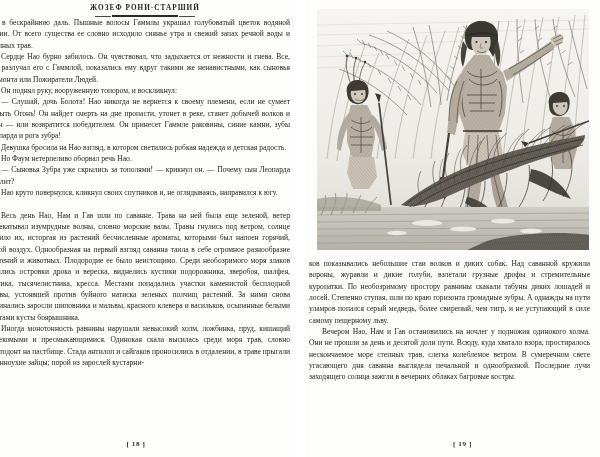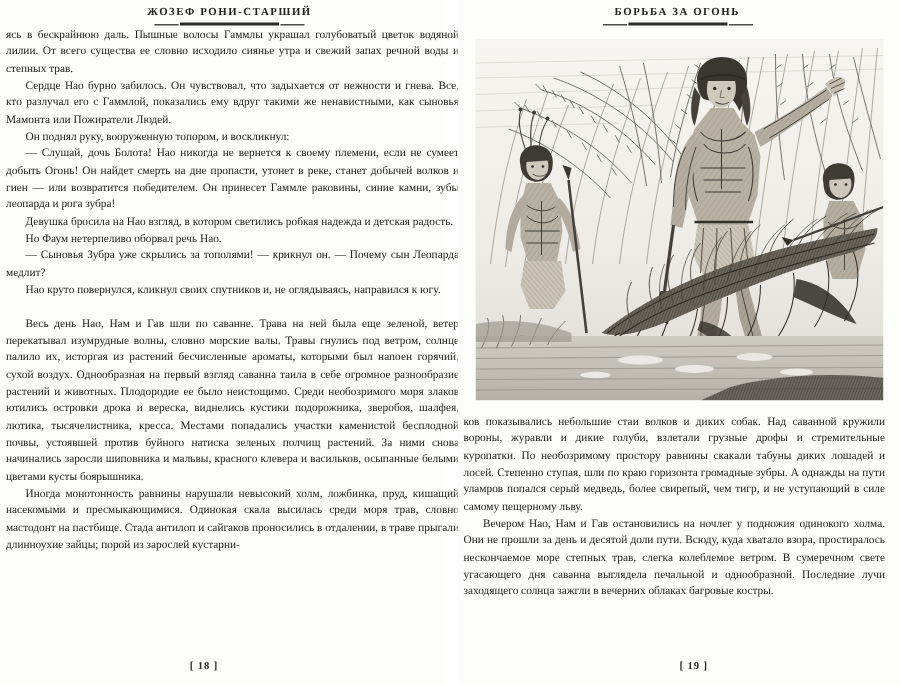--- a/index.html
+++ b/index.html
@@ -25,21 +25,21 @@
 
   
   .page {
     position: relative;
     height: 457px;
     background: #fdfdfc;
     box-sizing: border-box;
   }
   .page-left {
     width: 296px;
-    padding: 0 6px 0 16px;
+    padding: 0 6px 0 0;
   }
   .gutter {
     width: 9px;
     height: 457px;
     background: #ffffff;
   }
   .page-right {
     width: 295px;
     padding: 0 2px 0 0;
   }
@@ -152,24 +152,20 @@
       <p>Иногда монотонность равнины нарушали невысокий холм, ложбинка, пруд, кишащий насекомыми и пресмыкающимися. Одинокая скала высилась среди моря трав, словно мастодонт на пастбище. Стада антилоп и сайгаков проносились в отдалении, в траве прыгали длинноухие зайцы; порой из зарослей кустарни-</p>
     </div>
 
     <div class="folio">[ 18 ]</div>
   </div>
 
   <div class="gutter"></div>
 
   <div class="page page-right">
 
-    <div class="runhead">
-      <span>БОРЬБА ЗА ОГОНЬ</span>
-      <div class="runhead-rule"></div>
-    </div>
 
     <div class="illo-wrap">
       <svg width="272" height="241" viewBox="0 0 272 241" xmlns="http://www.w3.org/2000/svg" aria-hidden="true">
         <defs>
           <linearGradient id="skyg" x1="0" y1="0" x2="0" y2="1">
             <stop offset="0%" stop-color="#f6f5f1"></stop>
             <stop offset="55%" stop-color="#edece7"></stop>
             <stop offset="100%" stop-color="#dedbd3"></stop>
           </linearGradient>
           <linearGradient id="waterg" x1="0" y1="0" x2="0" y2="1">

